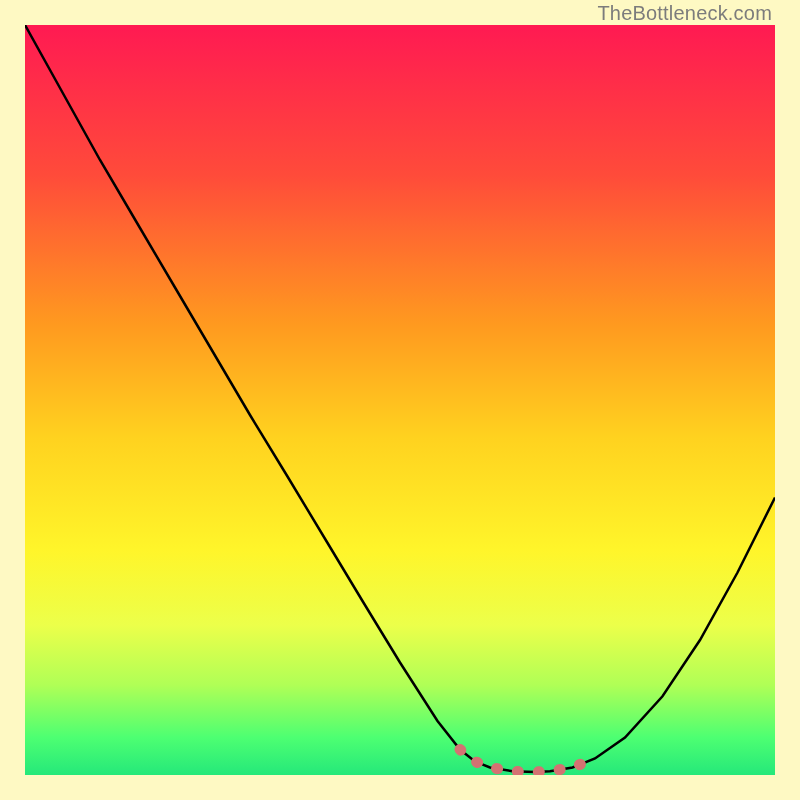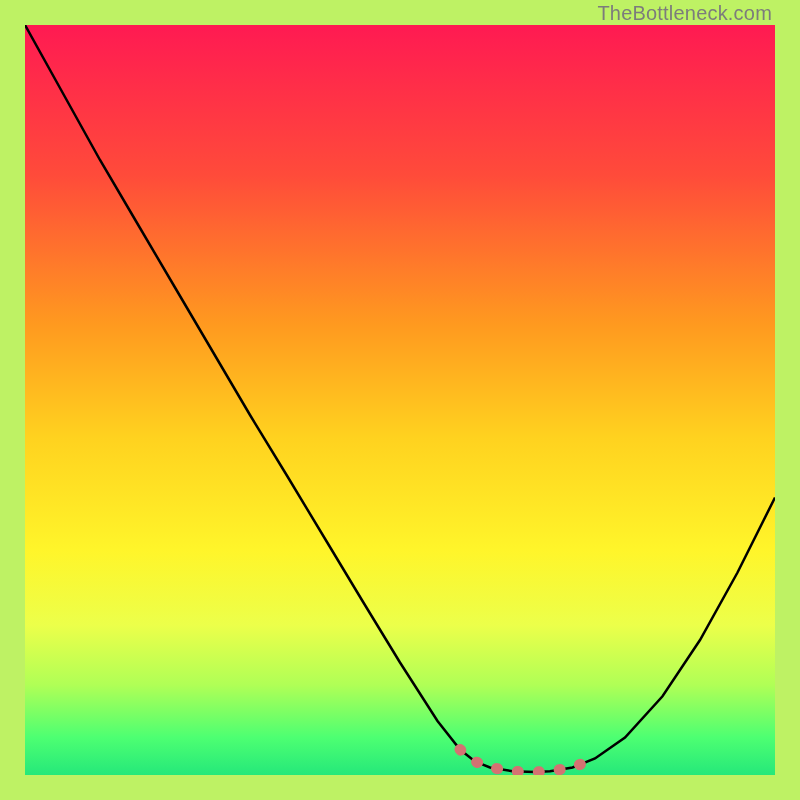--- a/index.html
+++ b/index.html
@@ -1,21 +1,21 @@
 <!DOCTYPE html>
 <html><head>
 <meta charset="utf-8">
 <style>
   * { margin: 0; padding: 0; box-sizing: border-box; }
   html, body { width: 800px; height: 800px; overflow: hidden; background: #000; font-family: Arial, sans-serif; }
   .chart-container {
     position: relative;
     width: 800px;
     height: 800px;
-    background: #bef264;
+    background: #fef9c3;
   }
   .plot-area {
     position: absolute;
     left: 25px;
     top: 25px;
     width: 750px;
     height: 750px;
   }
   .watermark {
     position: absolute;

